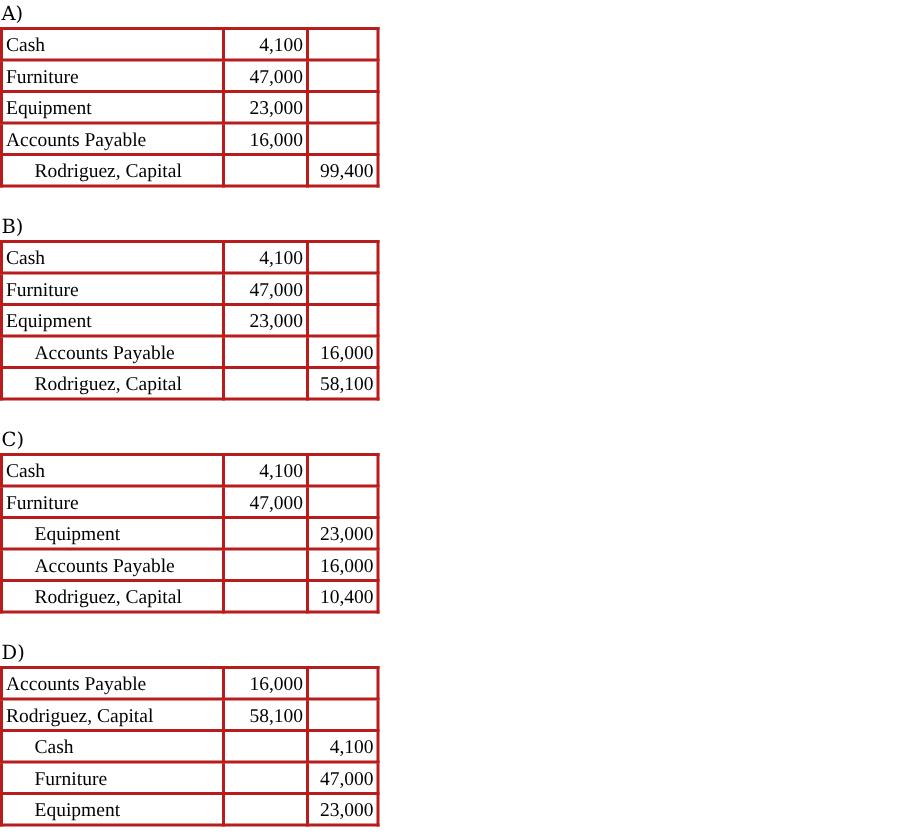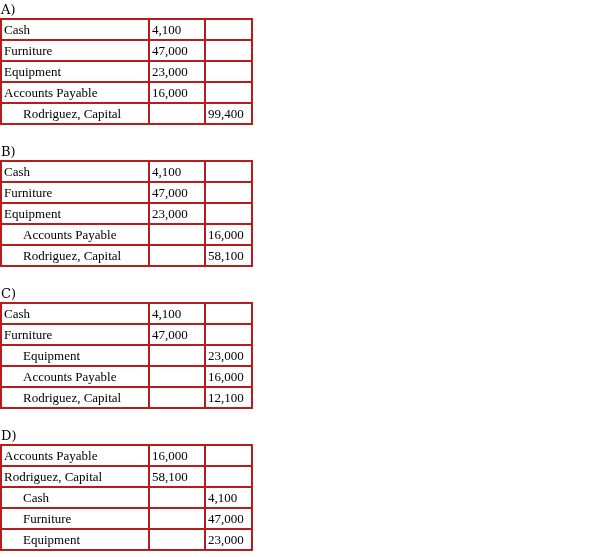--- a/index.html
+++ b/index.html
@@ -41,21 +41,21 @@
     font-size: 13px;
     line-height: 15px;
     padding: 0 2px;
     overflow: hidden;
     white-space: nowrap;
     vertical-align: middle;
     font-family: Liberation Serif, serif;
   }
   td.account[data-indent="true"] { padding-left: 21px; }
   td.num {
-    text-align: left;
+    text-align: right;
     padding-right: 3px;
   }
 </style>
 </head>
 <body>
 
 <div class="page">
   <div class="wrap">
 
     <div class="block">
@@ -159,21 +159,21 @@
             <td class="num">23,000</td>
           </tr>
           <tr>
             <td class="account" data-indent="true">Accounts Payable</td>
             <td class="num"></td>
             <td class="num">16,000</td>
           </tr>
           <tr>
             <td class="account" data-indent="true">Rodriguez, Capital</td>
             <td class="num"></td>
-            <td class="num">12,100</td>
+            <td class="num">10,400</td>
           </tr>
         </tbody>
       </table>
     </div>
 
     <div class="block">
       <div class="block-label">D)</div>
       <table class="journal">
         <colgroup>
             <col class="c-account">

